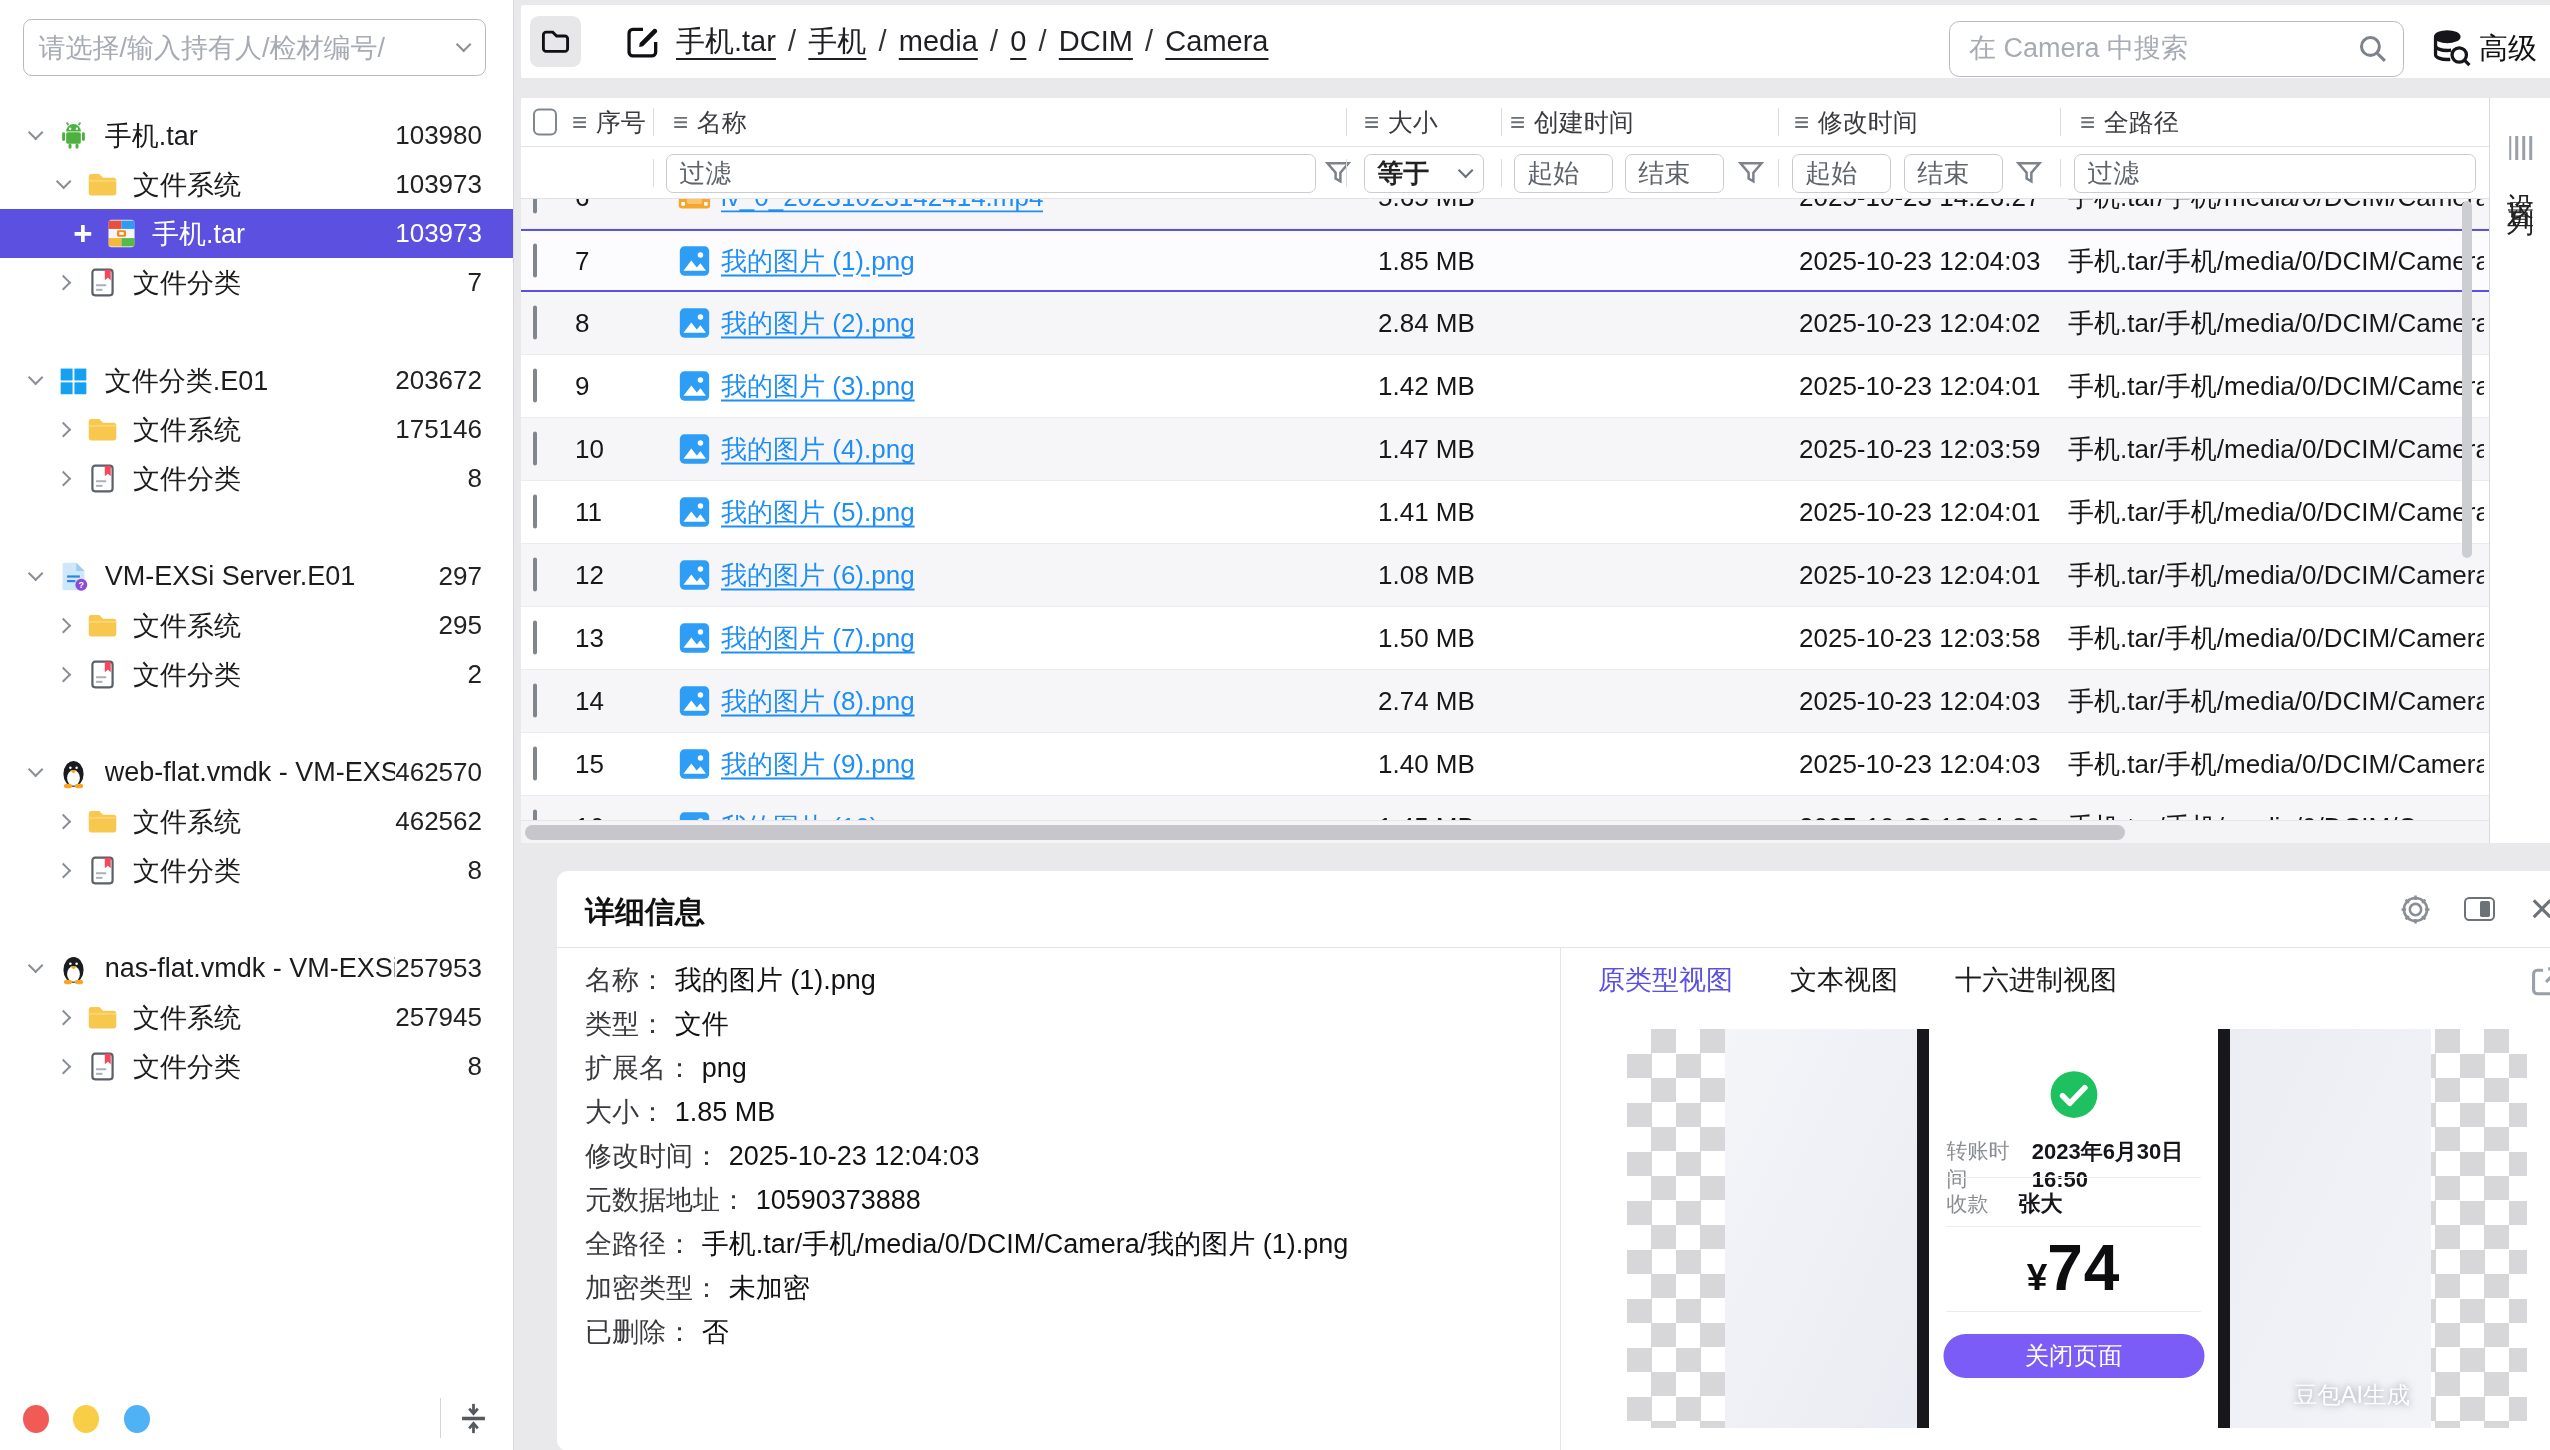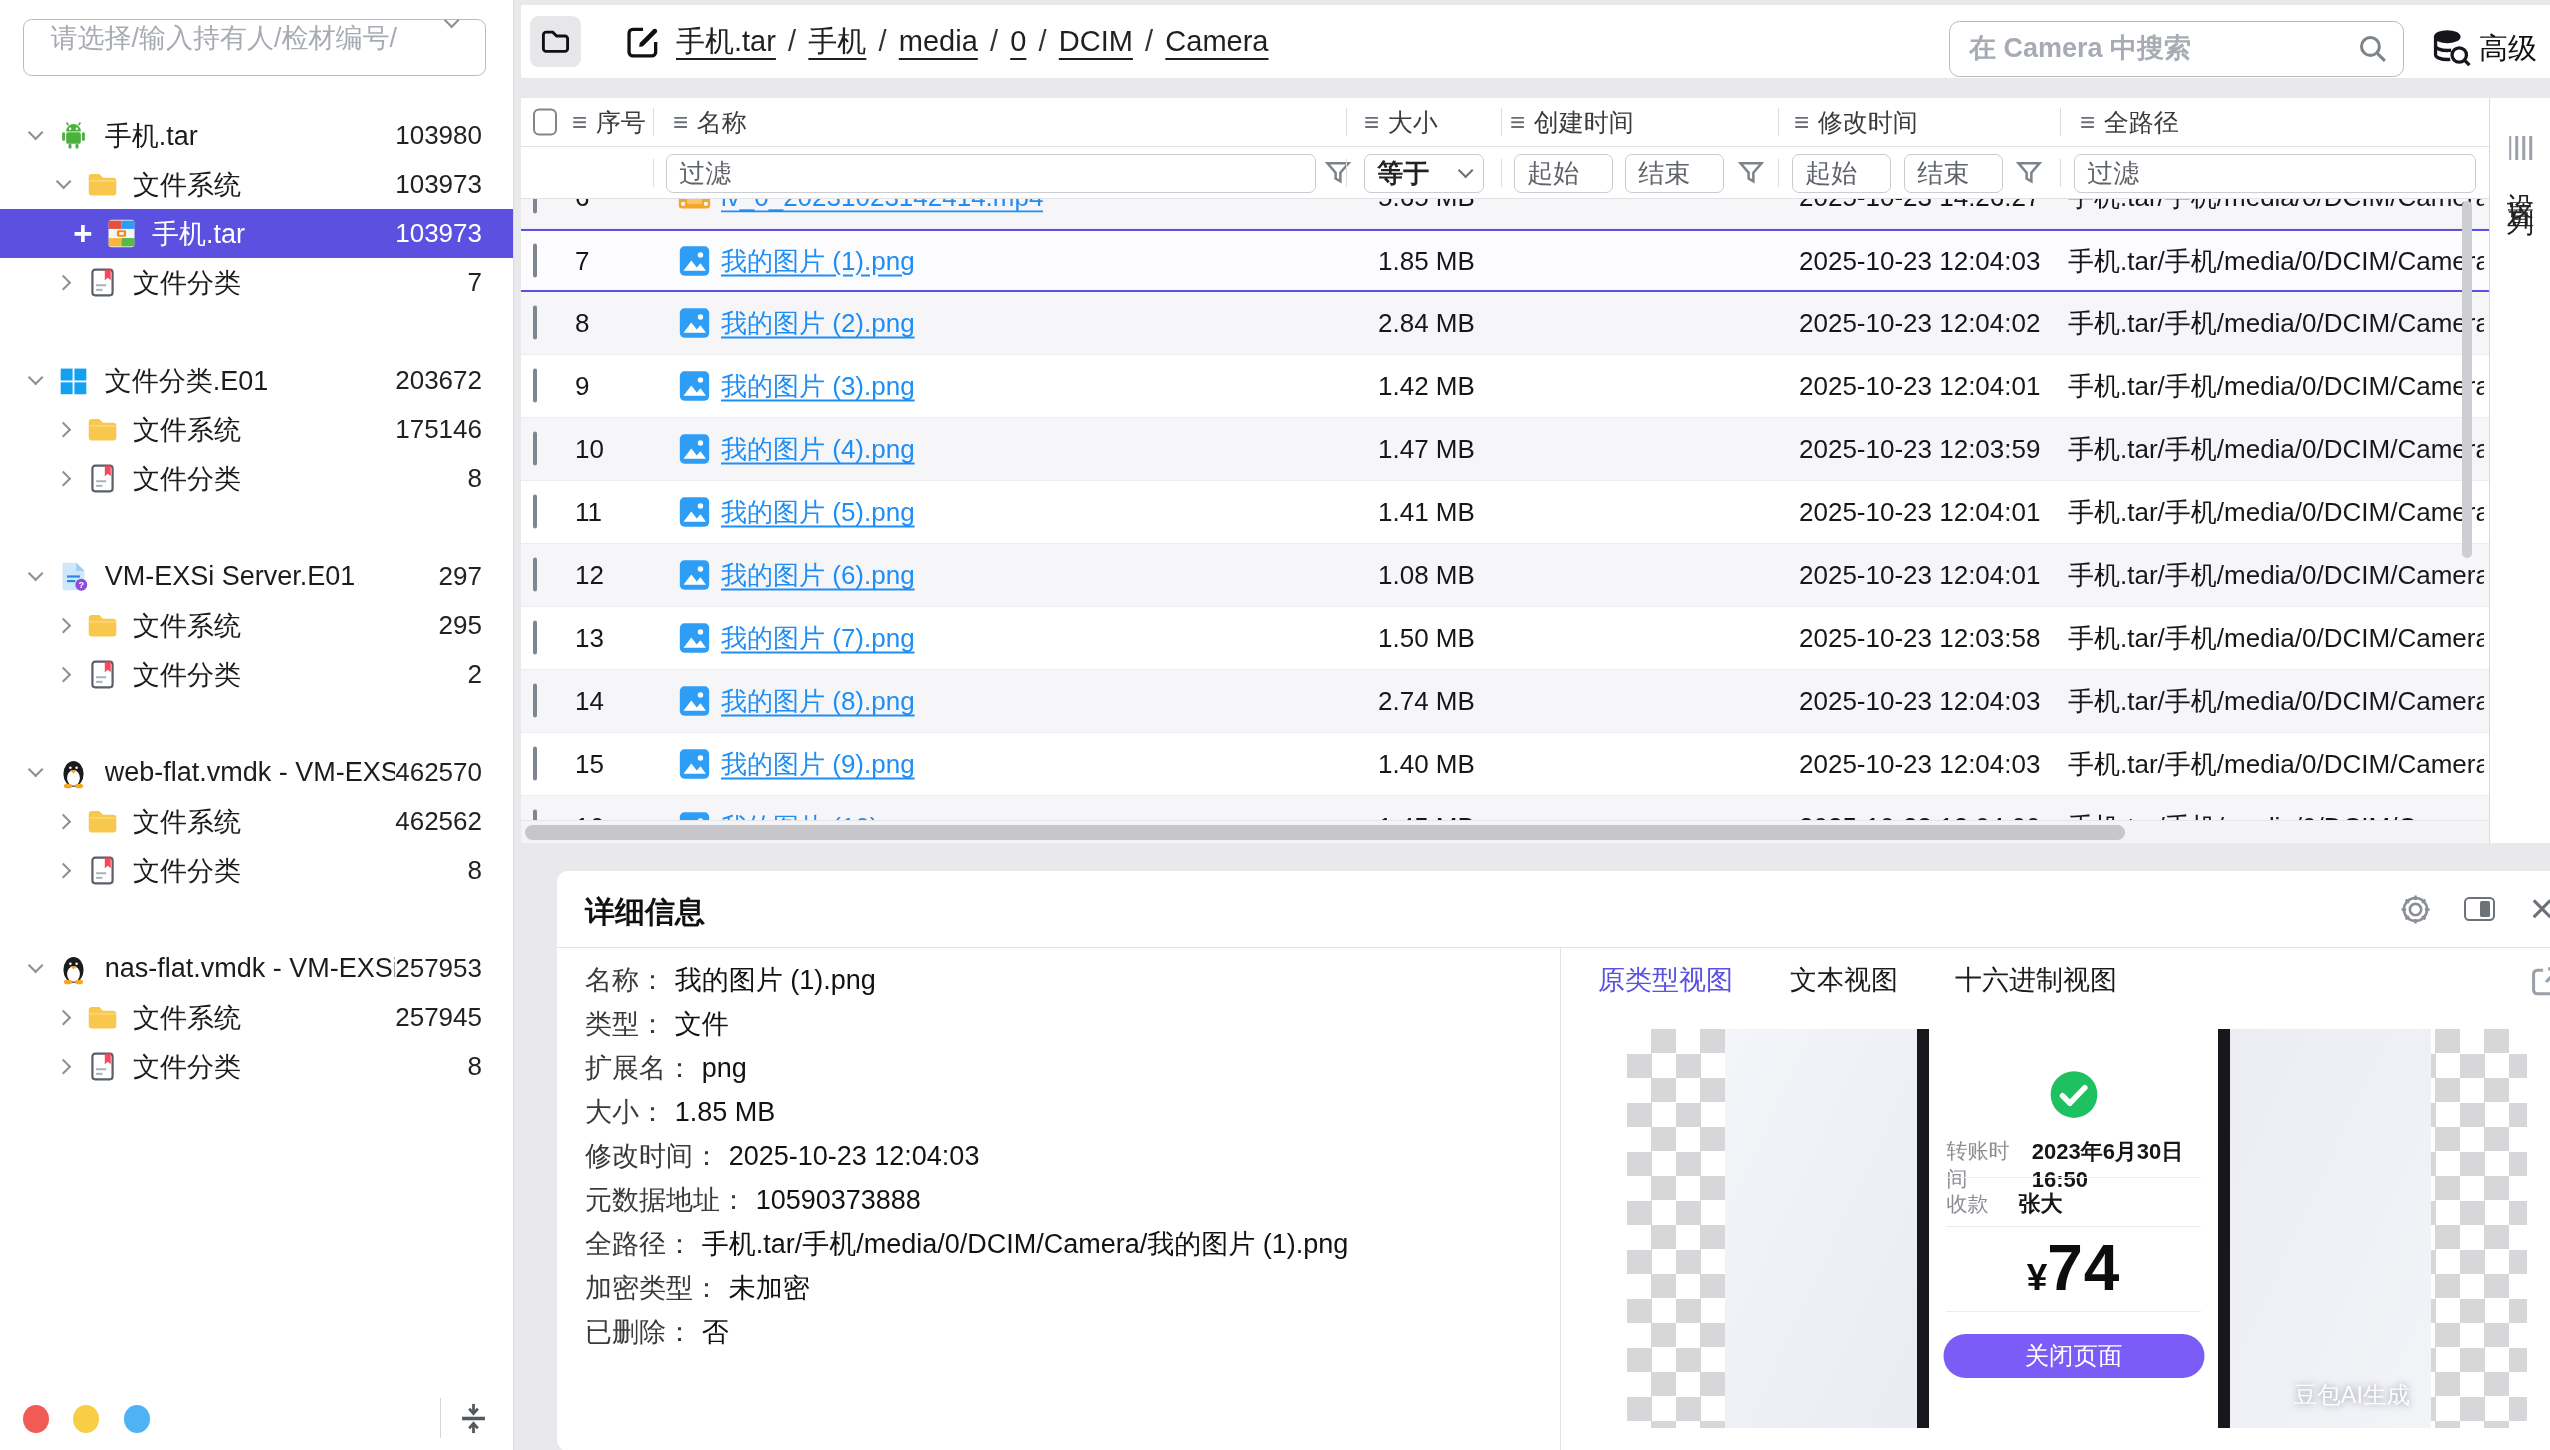--- a/index.html
+++ b/index.html
@@ -8,21 +8,21 @@
     --border:#d9d9de;
     --card:#ffffff;
     --appbg:#e9e9ec;
   }
   *{box-sizing:border-box;margin:0;padding:0;font-family:"Liberation Sans","DejaVu Sans",sans-serif;}
   html,body{width:2550px;height:1451px;overflow:hidden;background:var(--appbg);}
   .app{position:relative;width:2550px;height:1451px;background:var(--appbg);color:#1c1c1e;}
 
   
   .sidebar{position:absolute;left:0;top:0;width:514px;height:1451px;background:#fff;border-right:0.9px solid var(--border);}
-  .side-select{position:absolute;left:22.6px;top:19px;width:463px;height:57px;border:1.7px solid #b7bac1;border-radius:8.7px;display:flex;padding:0 27px;color:#a7abb3;font-size:27px;background:#fff;cursor:pointer;}
+  .side-select{position:absolute;left:22.6px;top:19px;width:463px;height:57px;border:1.7px solid #b7bac1;border-radius:8.7px;display:flex;align-items:center;padding:0 15px;color:#a7abb3;font-size:27px;background:#fff;cursor:pointer;}
   .side-select .txt{flex:1;white-space:nowrap;overflow:hidden;}
   .chev{display:inline-block;width:11.3px;height:11.3px;border-right:2.6px solid #8a8f96;border-bottom:2.6px solid #8a8f96;}
   .chev.down{transform:rotate(45deg);margin-top:-5.2px;}
   .chev.right{transform:rotate(-45deg);}
   .tree{position:absolute;left:0;top:111px;right:0;}
   .tree-row{position:relative;height:49px;display:flex;align-items:center;font-size:27px;cursor:pointer;}
   .tree-row.gap{margin-top:49px;}
   .tree-row .expander{width:26px;display:flex;justify-content:center;align-items:center;flex:none;}
   .tree-row.lvl1 .expander{margin-left:22.6px;}
   .tree-row.lvl2 .expander{margin-left:51px;}
@@ -41,21 +41,21 @@
   .collapse-btn{position:absolute;left:453px;top:10.4px;width:40px;height:40px;display:flex;align-items:center;justify-content:center;cursor:pointer;}
 
   
   .toolbar{position:absolute;left:521px;top:5.2px;width:2030px;height:73px;background:var(--card);border-radius:1.7px;}
   .folder-btn{position:absolute;left:8.7px;top:11.3px;width:51px;height:51px;background:#e7e7ea;border-radius:8.7px;display:flex;align-items:center;justify-content:center;cursor:pointer;}
   .edit-btn{position:absolute;left:103px;top:17.4px;width:38px;height:38px;cursor:pointer;}
   .breadcrumb{position:absolute;left:155px;top:0;height:73px;display:flex;align-items:center;font-size:29px;color:#1f1f23;}
   .crumb{text-decoration:underline;text-underline-offset:7px;text-decoration-thickness:1.7px;cursor:pointer;white-space:nowrap;}
   .crumb-sep{margin:0 12.2px;color:#333;}
   .search-box{position:absolute;left:1428px;top:15.7px;width:455px;height:56px;border:1.7px solid #b7bac1;border-radius:10.4px;display:flex;align-items:center;padding:0 14px 0 19px;background:#fff;}
-  .search-box input{border:none;outline:none;flex:1;font-size:27px;color:#333;background:transparent;font-weight:bold;}
+  .search-box input{border:none;outline:none;flex:1;font-size:27px;color:#333;background:transparent;}
   .search-box input::placeholder{color:#a7abb3;}
   .adv-btn{position:absolute;left:1909px;top:15.7px;height:56px;display:flex;align-items:center;cursor:pointer;}
   .adv-btn .lbl{font-size:29px;color:#111;margin-left:7px;}
 
   
   .table-card{position:absolute;left:521px;top:98px;width:2030px;height:745px;background:var(--card);border-radius:1.7px;overflow:hidden;}
   .col-strip{position:absolute;right:0;top:0;width:62px;height:100%;border-left:0.9px solid var(--border);background:#fff;}
   .strip-bars{position:absolute;left:50%;transform:translateX(-50%);top:38px;display:flex;gap:4.4px;}
   .strip-bars i{width:2.6px;height:24.4px;background:#9aa0a8;display:block;}
   .strip-label{position:absolute;left:50%;transform:translateX(-50%);top:73px;writing-mode:vertical-rl;text-orientation:upright;font-size:27px;color:#222;letter-spacing:8.7px;cursor:pointer;}

